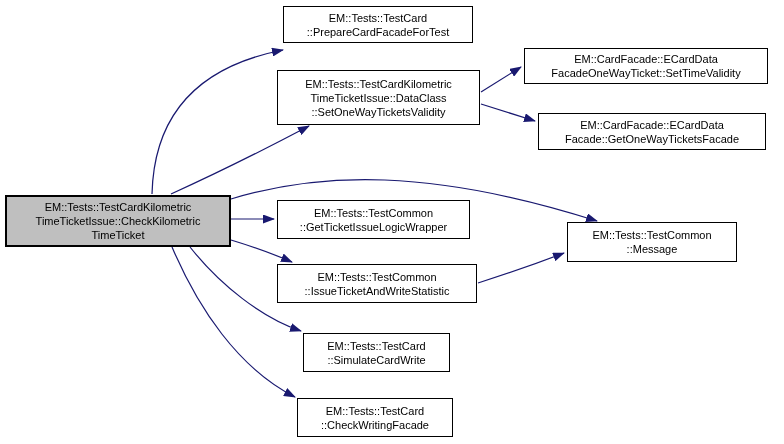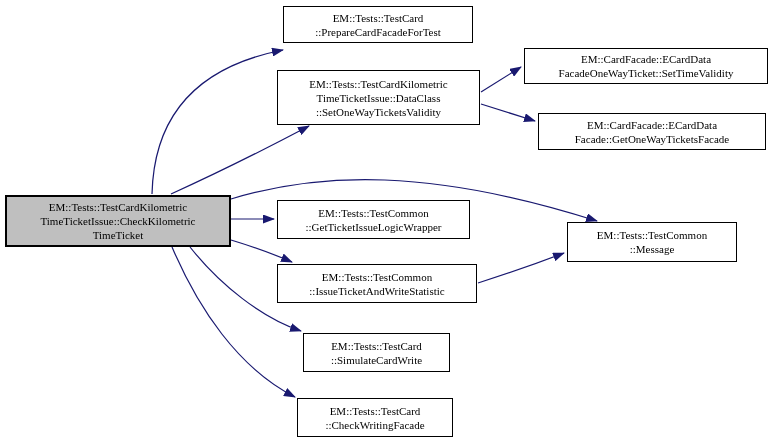--- a/index.html
+++ b/index.html
@@ -34,21 +34,20 @@
     background: var(--node-fill, #fff);
     border: 1px solid var(--border, #000);
     display: flex;
     align-items: center;
     justify-content: center;
     text-align: center;
     white-space: pre-line;
     font-size: 11px;
     line-height: 14px;
     padding: 1px 3px;
-    font-family: Liberation Serif, serif;
   }
   .node.highlight {
     background: var(--highlight-fill, #bfbfbf);
     border-width: 2px;
   }
   
   #n-check    { left: 5px;   top: 195px; width: 226px; height: 52px; }
   #n-prepare  { left: 283px; top: 6px;   width: 190px; height: 37px; }
   #n-setoneway{ left: 277px; top: 70px;  width: 203px; height: 55px; }
   #n-settime  { left: 524px; top: 48px;  width: 244px; height: 36px; }

